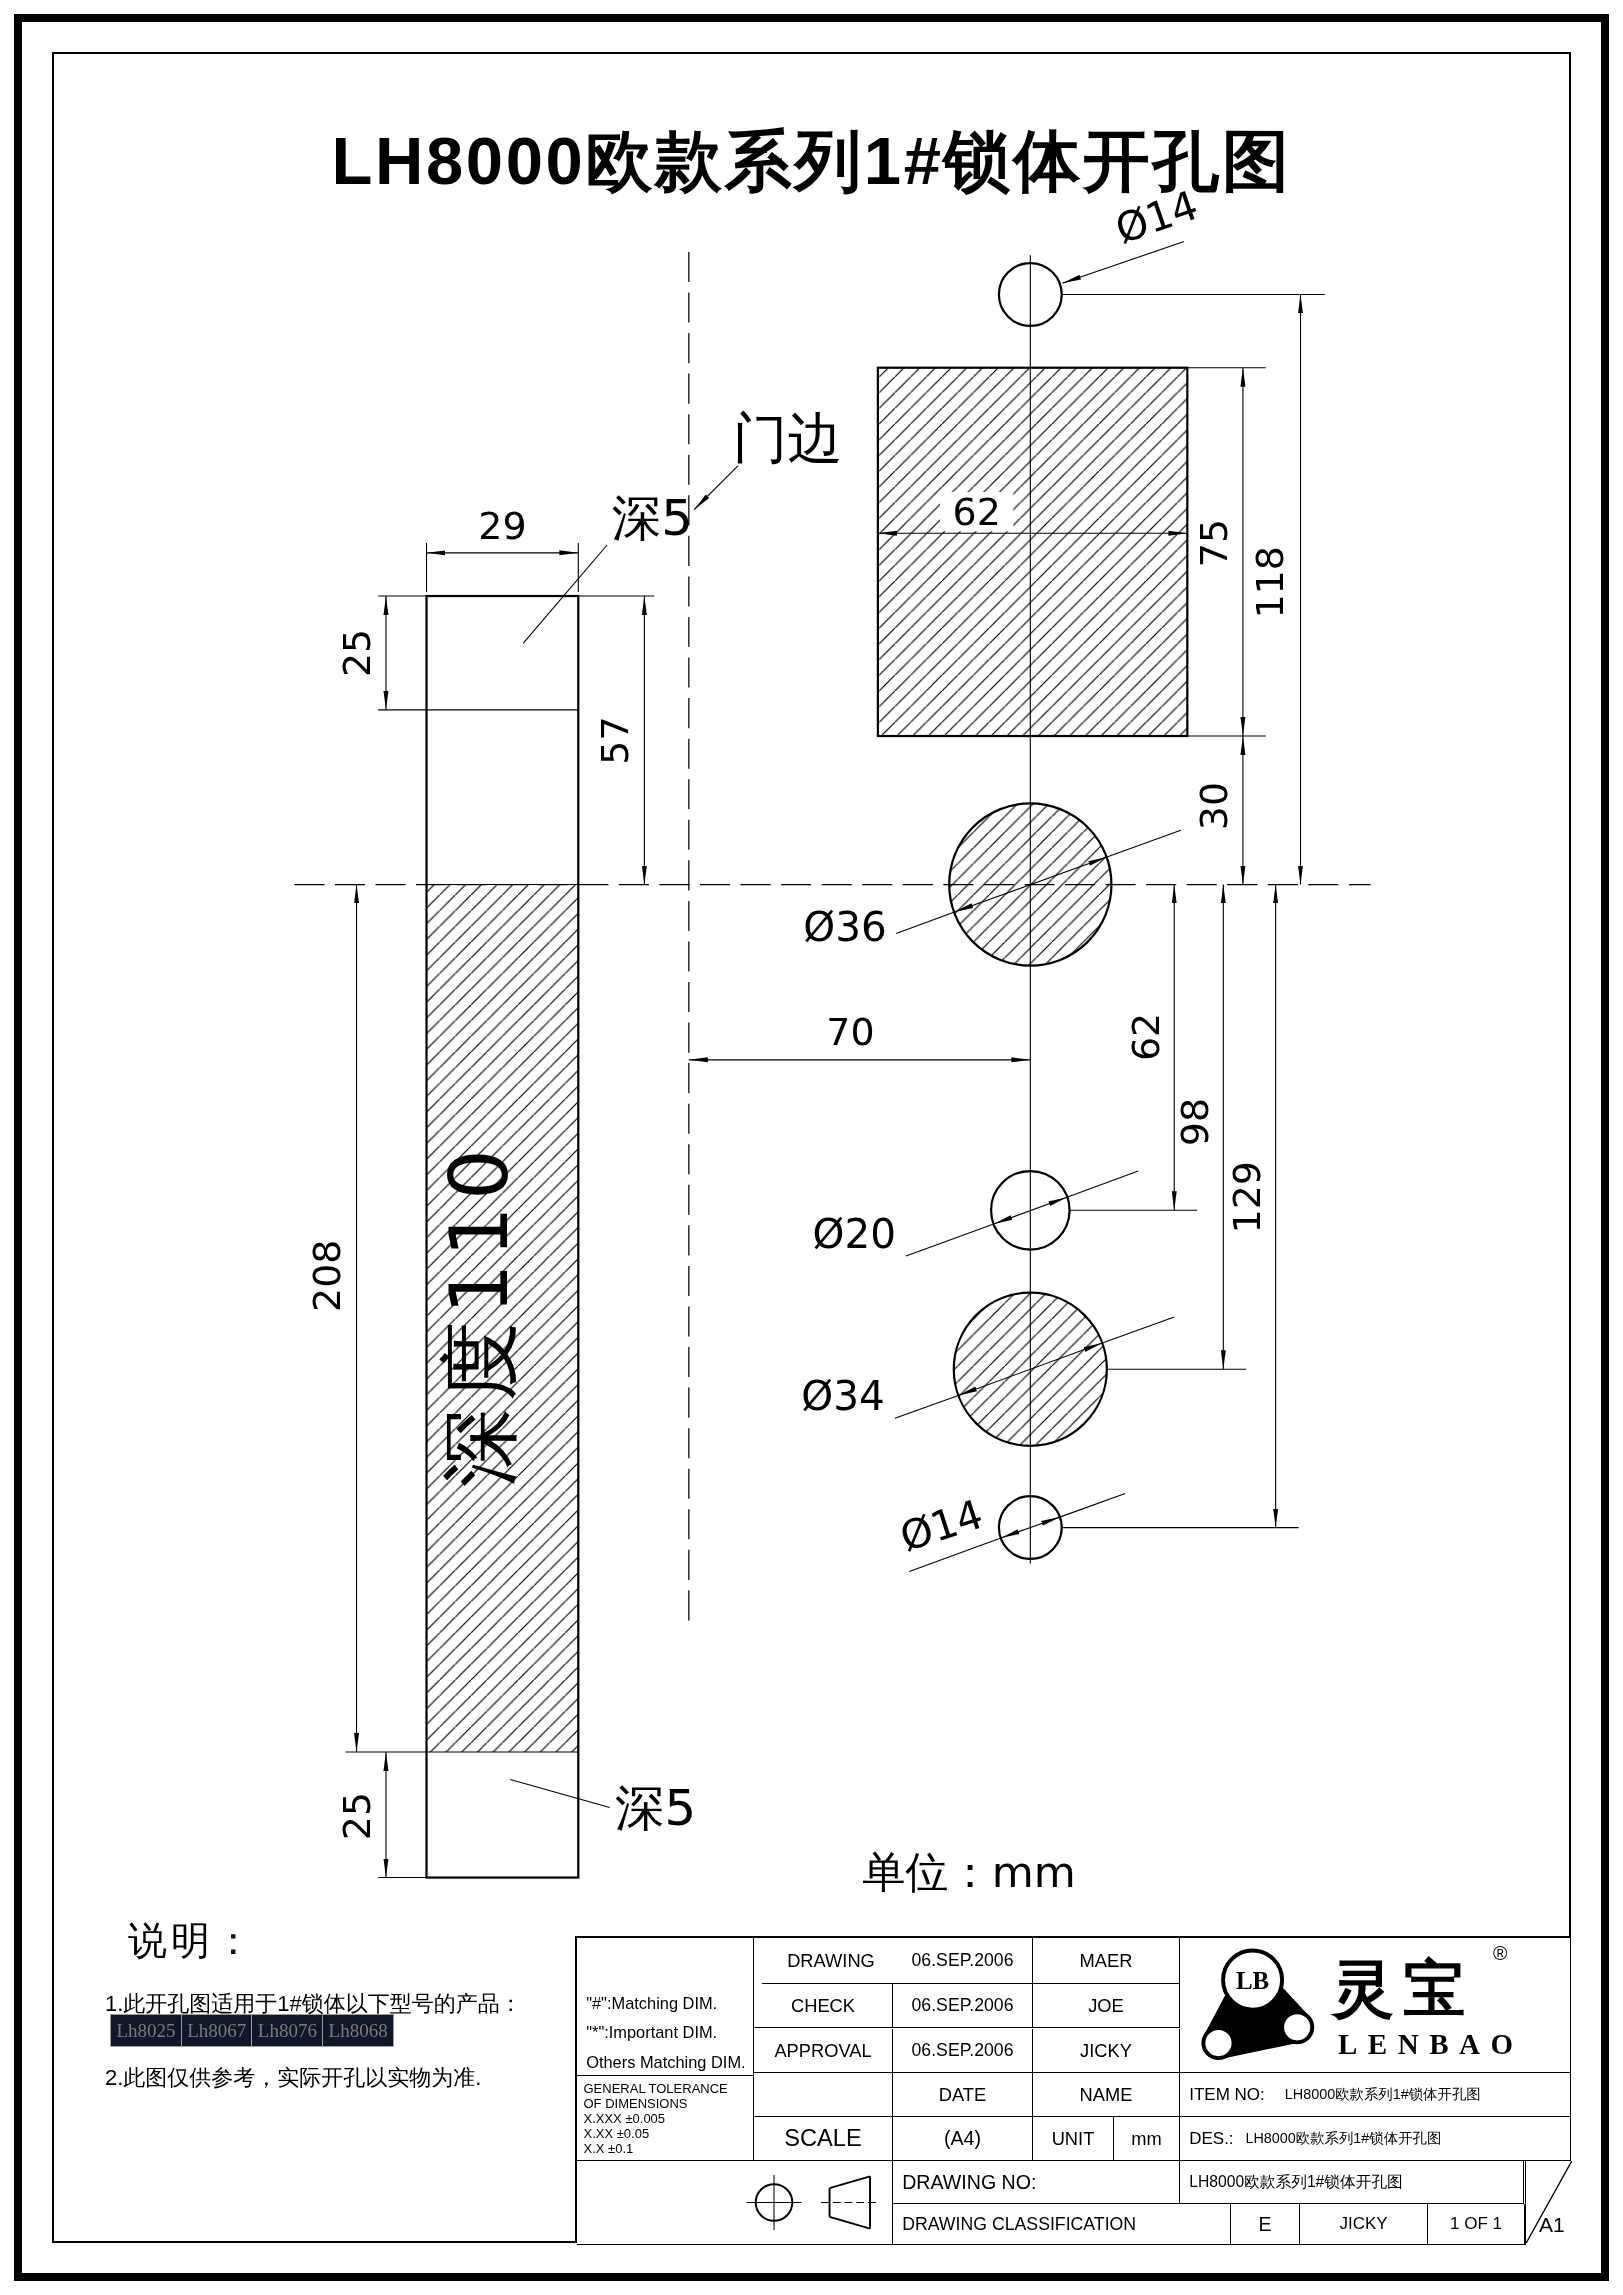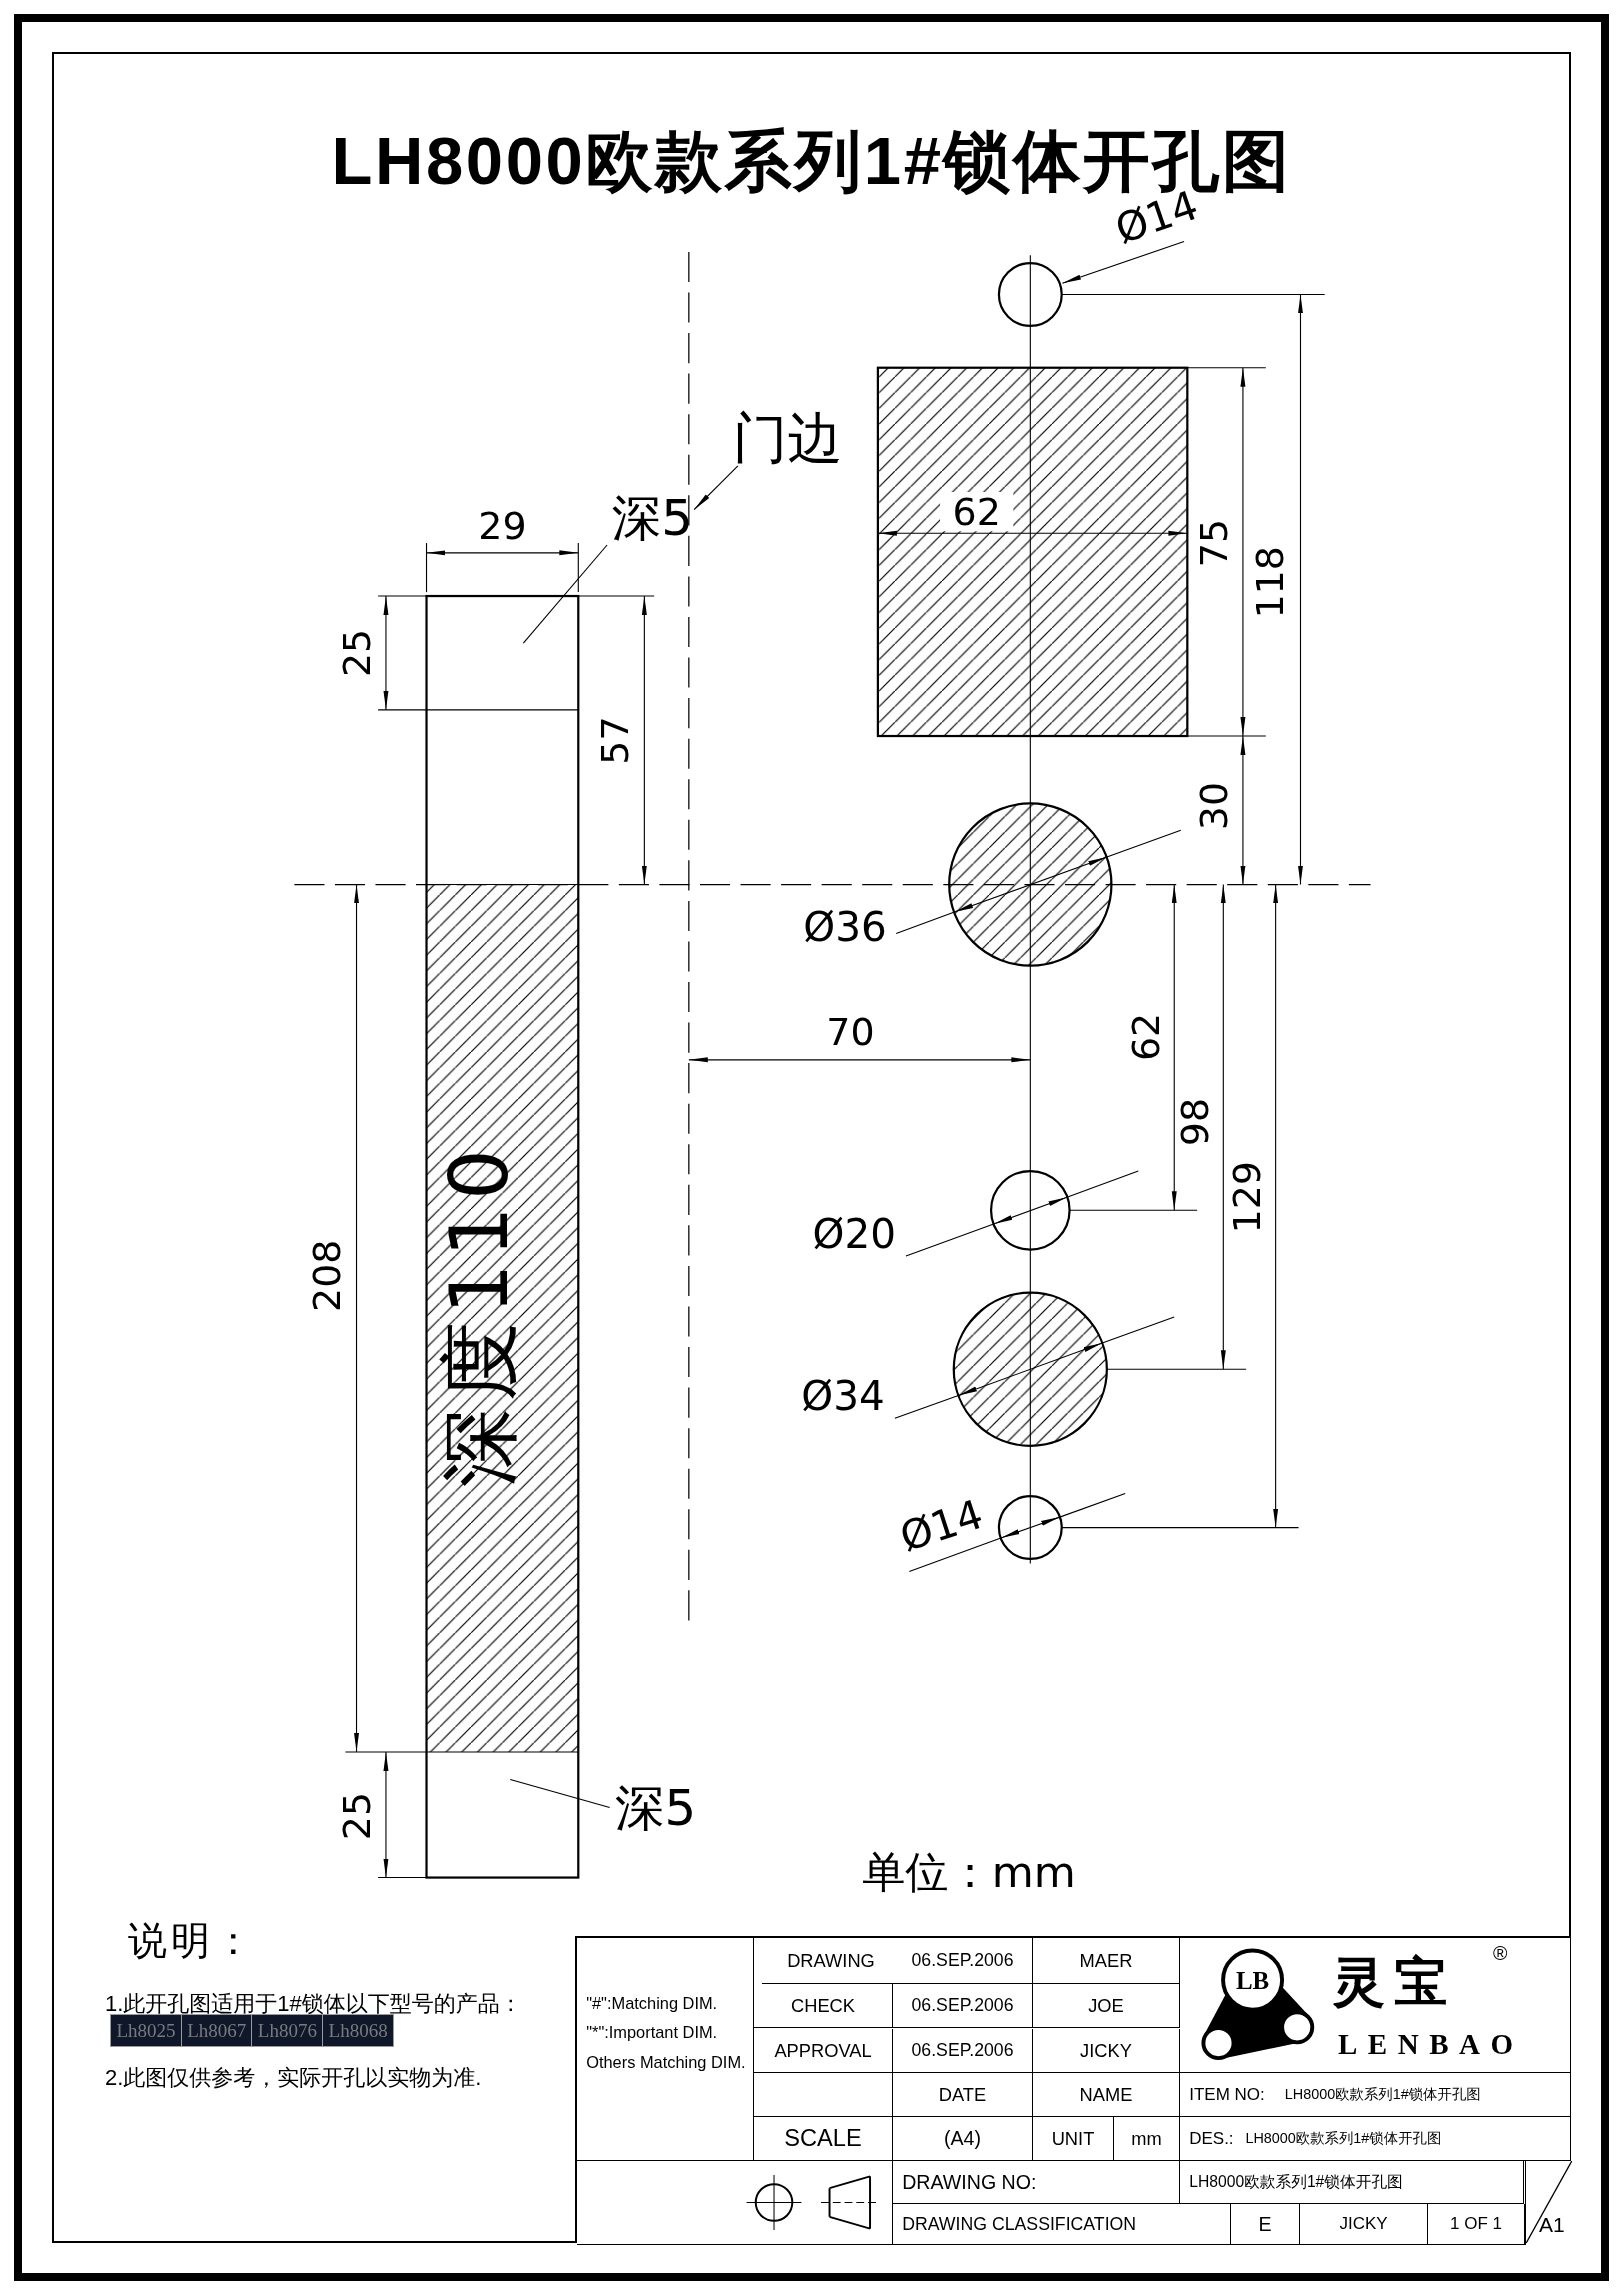--- a/index.html
+++ b/index.html
@@ -32,21 +32,21 @@
   
   #tblock{left:575px;top:1936px;width:995px;height:307px;border:2px solid #000;box-sizing:border-box;background:#fff;}
   .tb-cell{position:absolute;border-right:1.3px solid #000;border-bottom:1.3px solid #000;box-sizing:border-box;
            display:flex;align-items:center;justify-content:center;font-size:18.3px;background:#fff;}
   .tb-left{justify-content:flex-start;padding-left:9.2px;}
   .tb-value{font-size:14.4px;}
   #legend-cell{display:block;padding:51px 0 0 9.2px;font-size:16.4px;line-height:29.4px;}
   #tolerance-block{position:absolute;left:0;right:0;bottom:0;border-top:1.3px solid #000;padding:5.2px 0 3.9px 6.5px;
                    font-size:13px;line-height:15px;}
   #logo-cell{display:block;}
-  #brand-cn{position:absolute;left:152px;top:9.2px;font-size:53px;font-weight:bold;letter-spacing:9.2px;}
+  #brand-cn{position:absolute;left:152px;top:9.2px;font-size:62px;font-weight:bold;letter-spacing:9.2px;}
   #brand-reg{position:absolute;left:313px;top:3.9px;font-size:19.6px;}
   #brand-en{position:absolute;left:158px;top:90px;font-family:"Liberation Serif",serif;font-size:29px;letter-spacing:10.5px;font-weight:600;}
   #a1-cell{border:none;border-left:1.3px solid #000;}
   #a1-label{position:absolute;left:13px;top:52px;font-size:21px;}
 </style>
 </head>
 <body>
 
 <div class="abs" id="frame-outer"></div>
 <div class="abs" id="frame-inner"></div>
@@ -241,20 +241,27 @@
   <div class="model-box">Lh8068</div>
 </div>
 <div class="abs" id="note-2">2.此图仅供参考，实际开孔以实物为准.</div>
 
 <div class="abs" id="tblock">
 
   <div class="tb-cell" id="legend-cell" style="left:0;top:0;width:177px;height:223px;">
     <div>"#":Matching DIM.</div>
     <div>"*":Important DIM.</div>
     <div>Others Matching DIM.</div>
+    <div id="tolerance-block">
+      <div>GENERAL TOLERANCE</div>
+      <div>OF DIMENSIONS</div>
+      <div>X.XXX   ±0.005</div>
+      <div>X.XX    ±0.05</div>
+      <div>X.X       ±0.1</div>
+    </div>
   </div>
 
   <div class="tb-cell" style="left:185px;top:0;width:139px;height:46px;">DRAWING</div>
   <div class="tb-cell" style="left:316px;top:0;width:140px;height:46px;font-size:17.7px;">06.SEP.2006</div>
   <div class="tb-cell" style="left:456px;top:0;width:147px;height:46px;">MAER</div>
 
   <div class="tb-cell" style="left:177px;top:46px;width:139px;height:44px;">CHECK</div>
   <div class="tb-cell" style="left:316px;top:46px;width:140px;height:44px;font-size:17.7px;">06.SEP.2006</div>
   <div class="tb-cell" style="left:456px;top:46px;width:147px;height:44px;">JOE</div>
 

